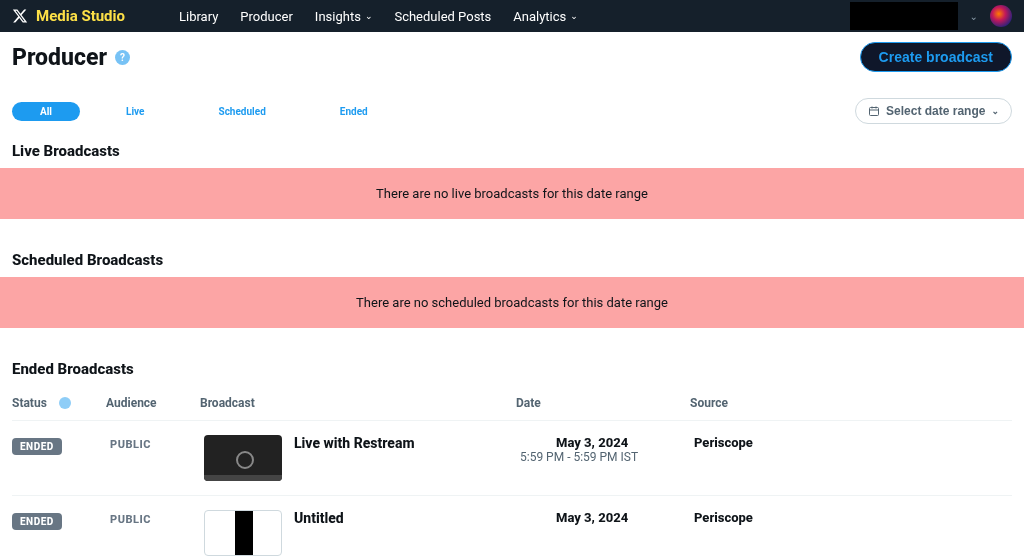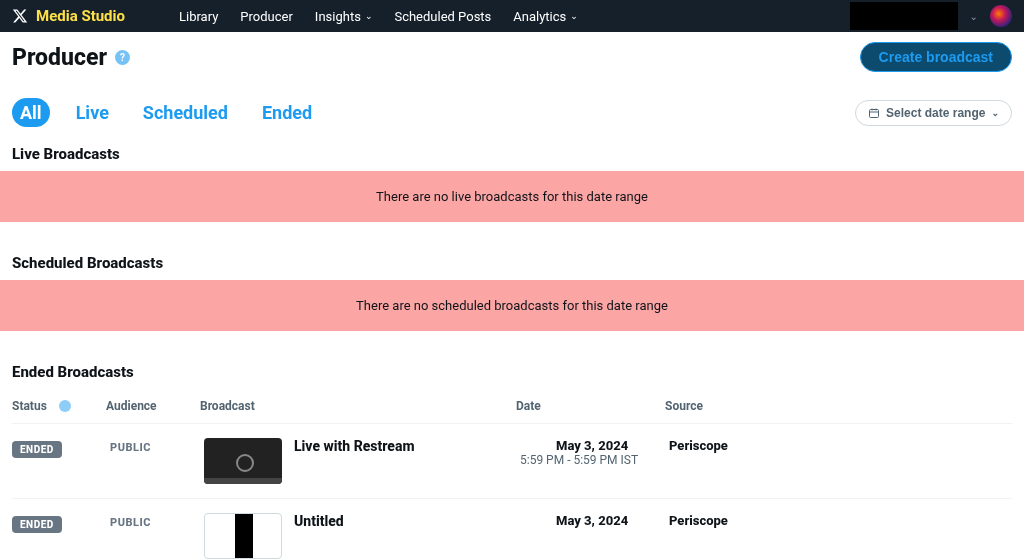--- a/index.html
+++ b/index.html
@@ -13,37 +13,37 @@
   .chev { font-size: 9px; }
   .top-right { display: flex; align-items: center; gap: 12px; }
   .black-box { width: 108px; height: 28px; background: #000; }
   .top-chev { color: #8899a6; font-size: 10px; cursor: pointer; }
   .avatar { width: 22px; height: 22px; border-radius: 50%; background: radial-gradient(circle at 40% 40%, #ff7b00 0%, #c2185b 35%, #1a237e 80%); cursor: pointer; }
   .page { padding: 10px 12px 0 12px; }
   .page-head { display: flex; align-items: center; justify-content: space-between; padding-bottom: 8px; }
   .page-title-wrap { display: flex; align-items: center; gap: 8px; }
   .page-title { font-size: 23px; font-weight: 800; }
   .help-dot { width: 15px; height: 15px; border-radius: 50%; background: #1d9bf0; color: #fff; font-size: 10px; font-weight: 700; display: flex; align-items: center; justify-content: center; cursor: pointer; opacity: .6; }
-  .create-btn { border: 1px solid #1d9bf0; color: #1d9bf0; background: #0c4a6e; border-radius: 9999px; padding: 6px 18px; font-weight: 700; font-size: 14px; cursor: pointer; }
+  .create-btn { border: 1px solid #1d9bf0; color: #1d9bf0; background: #0f172a; border-radius: 9999px; padding: 6px 18px; font-weight: 700; font-size: 14px; cursor: pointer; }
   .tabs-row { border-top: 1px solid #eff3f4; border-bottom: 1px solid #eff3f4; display: flex; gap: 26px; padding: 0 6px; }
   .tab { font-size: 14px; font-weight: 700; color: #536471; padding: 12px 0; cursor: pointer; border-bottom: 3px solid transparent; }
   .tab.active { color: #1d9bf0; border-bottom-color: #1d9bf0; }
   .filter-row { display: flex; align-items: center; justify-content: space-between; padding: 18px 0 10px 0; }
   .pills { display: flex; gap: 18px; align-items: center; }
-  .pill { font-size: 18px; font-weight: 700; color: #1d9bf0; cursor: pointer; padding: 4px 8px; border-radius: 9999px; }
+  .pill { font-size: 10px; font-weight: 700; color: #1d9bf0; cursor: pointer; padding: 4px 28px; border-radius: 9999px; }
   .pill.active { background: #1d9bf0; color: #fff; }
   .date-btn { border: 1px solid #cfd9de; border-radius: 9999px; padding: 5px 12px; font-size: 12px; font-weight: 700; color: #536471; background: #fff; cursor: pointer; display: flex; align-items: center; gap: 6px; }
   .cal-ico { width: 12px; height: 12px; }
   .section-title { font-size: 15px; font-weight: 800; margin: 8px 0 8px -10px; padding-left: 10px; }
   .empty-band { background: #fca5a5; text-align: center; color: #0f1419; font-size: 13px; padding: 18px 0; margin: 0 -12px 32px -12px; }
   .table-head { display: flex; font-size: 12px; font-weight: 700; color: #536471; border-bottom: 1px solid #eff3f4; padding: 10px 0; }
   .col-status { width: 98px; }
   .col-aud { width: 94px; display: flex; align-items: center; gap: 12px; }
   .col-bc { width: 316px; }
-  .col-date { width: 149px; }
+  .col-date { width: 174px; }
   .col-src { width: 174px; }
   .sort-ico { width: 12px; height: 12px; border-radius: 50%; background: #1d9bf0; opacity: .5; }
   .row { display: flex; padding: 14px 0; border-bottom: 1px solid #eff3f4; align-items: flex-start; }
   .badge { background: #687684; color: #fff; font-size: 10px; font-weight: 800; padding: 3px 8px; border-radius: 4px; letter-spacing: .5px; }
   .audience-text { font-size: 11px; font-weight: 800; color: #687684; letter-spacing: .5px; padding-top: 3px; }
   .bc-wrap { display: flex; gap: 12px; }
   .thumb { width: 78px; height: 46px; border-radius: 4px; background: #222; position: relative; overflow: hidden; flex-shrink: 0; }
   .thumb.dark::after { content:""; position:absolute; left:50%; top:50%; width:14px; height:14px; margin:-7px 0 0 -7px; border:2px solid #888; border-radius:50%; }
   .thumb.dark .bar { position:absolute; left:0; bottom:0; right:0; height:6px; background:#444; }
   .thumb.white { background:#fff; border:1px solid #cfd9de; }

